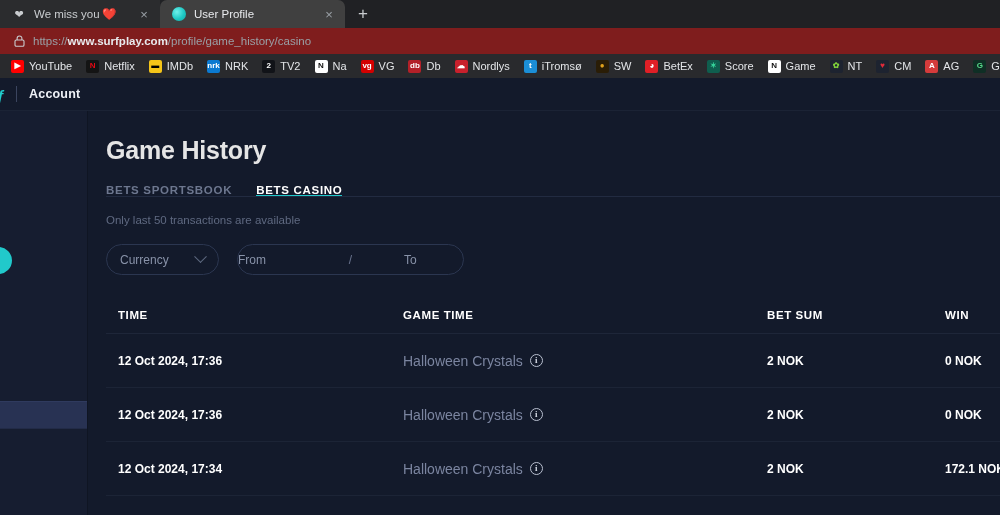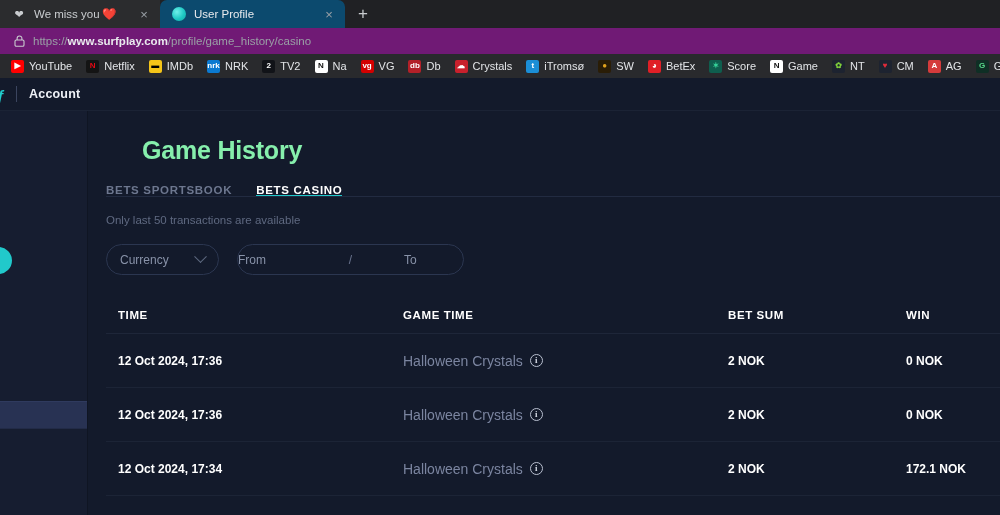--- a/index.html
+++ b/index.html
@@ -19,21 +19,21 @@
     background: #202124; padding-left: 0;
   }
   .tab {
     height: 28px; display: flex; align-items: center;
     padding: 0 8px 0 12px; gap: 8px;
     font-size: 11.5px; color: #c9cccf;
     min-width: 0; position: relative;
   }
   .tab.inactive { width: 160px; background: #2b2c2e; }
   .tab.active {
-    width: 185px; background: #0c4a6e; color: #e8eaed;
+    width: 185px; background: #404040; color: #e8eaed;
     border-top-left-radius: 7px; border-top-right-radius: 7px;
   }
   .tab-favicon {
     width: 14px; height: 14px; flex: 0 0 14px;
     display: flex; align-items: center; justify-content: center;
     font-size: 11px; line-height: 1;
   }
   .tab-favicon.circle {
     border-radius: 50%;
     background: radial-gradient(circle at 35% 35%, #6ff0ea 0%, #1ec8c4 55%, #14a9a5 100%);
@@ -48,21 +48,21 @@
     font-size: 13px; color: #9aa0a6; line-height: 1;
   }
   #new-tab-button {
     width: 28px; height: 28px; display: flex;
     align-items: center; justify-content: center;
     color: #c9cccf; font-size: 17px; line-height: 1;
     margin-left: 4px; margin-bottom: 1px;
   }
 
   #url-bar-row {
-    height: 26px; background: #701a75;
+    height: 26px; background: #7f1d1d;
     display: flex; align-items: center; padding: 0 8px;
   }
   #url-pill {
     height: 20px; flex: 1 1 auto;
     display: flex; align-items: center; gap: 8px;
     padding: 0 6px;
     font-size: 11.5px; color: #9aa0a6;
   }
   #lock-icon { width: 11px; height: 12px; flex: 0 0 11px; display:block; }
   #url-text { white-space: nowrap; overflow: hidden; }
@@ -133,23 +133,22 @@
     height: 28px; background: #283253;
     border-top: 1px solid #2f3a5e; border-bottom: 1px solid #222b47;
   }
 
   
   #main {
     flex: 1 1 auto; background: #131a2b;
     padding: 25px 0 0 18px; position: relative; overflow: hidden;
   }
   #page-title {
-    font-size: 25px; font-weight: 700; color: #86efac;
+    font-size: 25px; font-weight: 700; color: #e5e5e5;
     letter-spacing: -0.2px;
-    margin-left: 36px;
   }
   #tabs-row {
     display: flex; align-items: flex-end; gap: 24px;
     margin-top: 19px; position: relative;
   }
   .content-tab {
     font-size: 11.5px; font-weight: 700; letter-spacing: .7px;
     padding-bottom: 1px; position: relative;
   }
   .content-tab.inactive { color: #6d778f; }
@@ -196,21 +195,21 @@
     font-size: 11.5px; font-weight: 700; color: #ffffff;
     letter-spacing: .6px;
   }
   .t-body-row {
     height: 54px; border-bottom: 1px solid #1c2436;
     font-size: 12px;
   }
   .col-time { width: 297px; flex: 0 0 297px; padding-left: 12px; color: #ffffff; font-weight: 700; }
   .col-game { width: 325px; flex: 0 0 325px; display: flex; align-items: center; gap: 7px; }
   .col-game .game-name { color: #7b85a0; font-size: 14px; }
-  .col-bet  { width: 178px; flex: 0 0 178px; color: #ffffff; font-weight: 700; }
+  .col-bet  { width: 178px; flex: 0 0 178px; color: #ffffff; font-weight: 700; margin-left: 39px; }
   .col-win  { width: 100px; flex: 0 0 100px; color: #ffffff; font-weight: 700; }
   #table-head .col-time { color:#fff; }
   #table-head .col-game { color:#fff; }
   .info-icon {
     width: 13px; height: 13px; flex: 0 0 13px;
     border: 1.3px solid #b9c0d0; border-radius: 50%;
     color: #d3d8e3; font-size: 9px; font-weight: 700;
     display: flex; align-items: center; justify-content: center;
     line-height: 1; font-family: "Liberation Serif", serif;
   }
@@ -272,21 +271,21 @@
       <div class="bookmark">
         <span class="bm-icon" style="background: rgb(211, 0, 0); color: rgb(255, 255, 255);">vg</span>
         <span>VG</span>
       </div>
       <div class="bookmark">
         <span class="bm-icon" style="background: rgb(179, 32, 40); color: rgb(255, 255, 255);">db</span>
         <span>Db</span>
       </div>
       <div class="bookmark">
         <span class="bm-icon" style="background: rgb(200, 32, 44); color: rgb(255, 255, 255);">☁</span>
-        <span>Crystals</span>
+        <span>Nordlys</span>
       </div>
       <div class="bookmark">
         <span class="bm-icon" style="background: rgb(27, 142, 214); color: rgb(255, 255, 255);">t</span>
         <span>iTromsø</span>
       </div>
       <div class="bookmark">
         <span class="bm-icon" style="background: rgb(42, 29, 6); color: rgb(224, 161, 28);">●</span>
         <span>SW</span>
       </div>
       <div class="bookmark">

